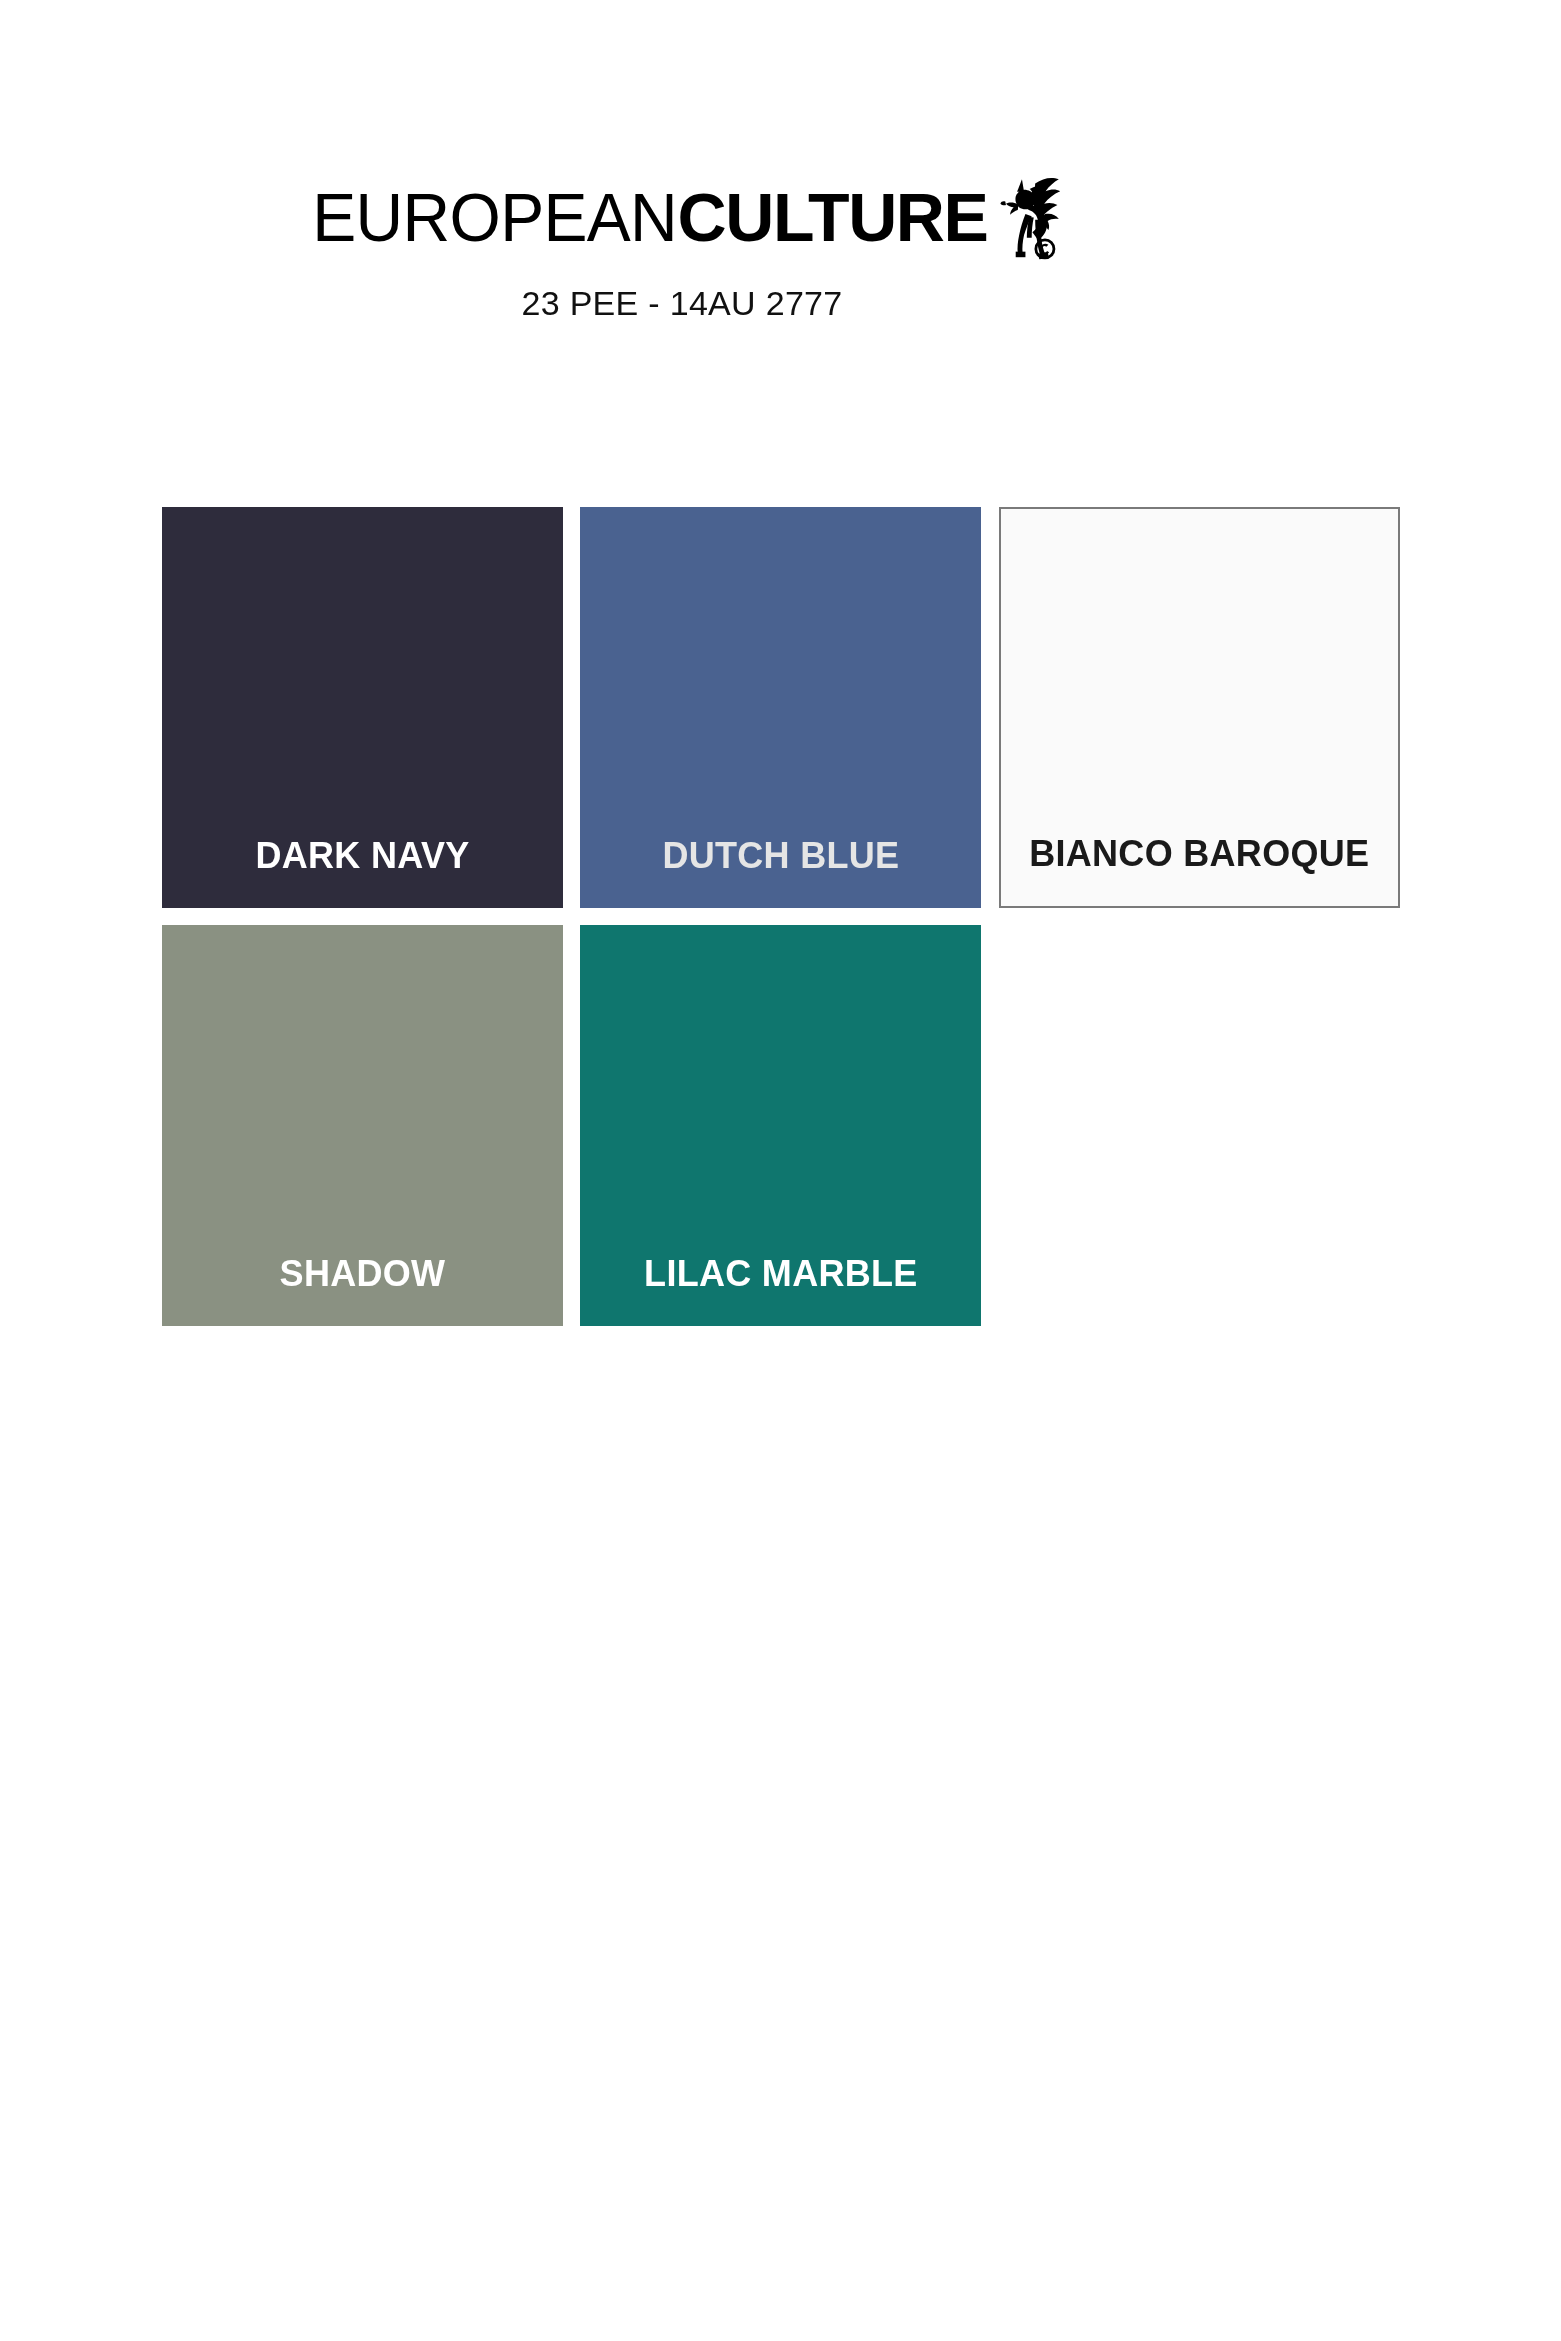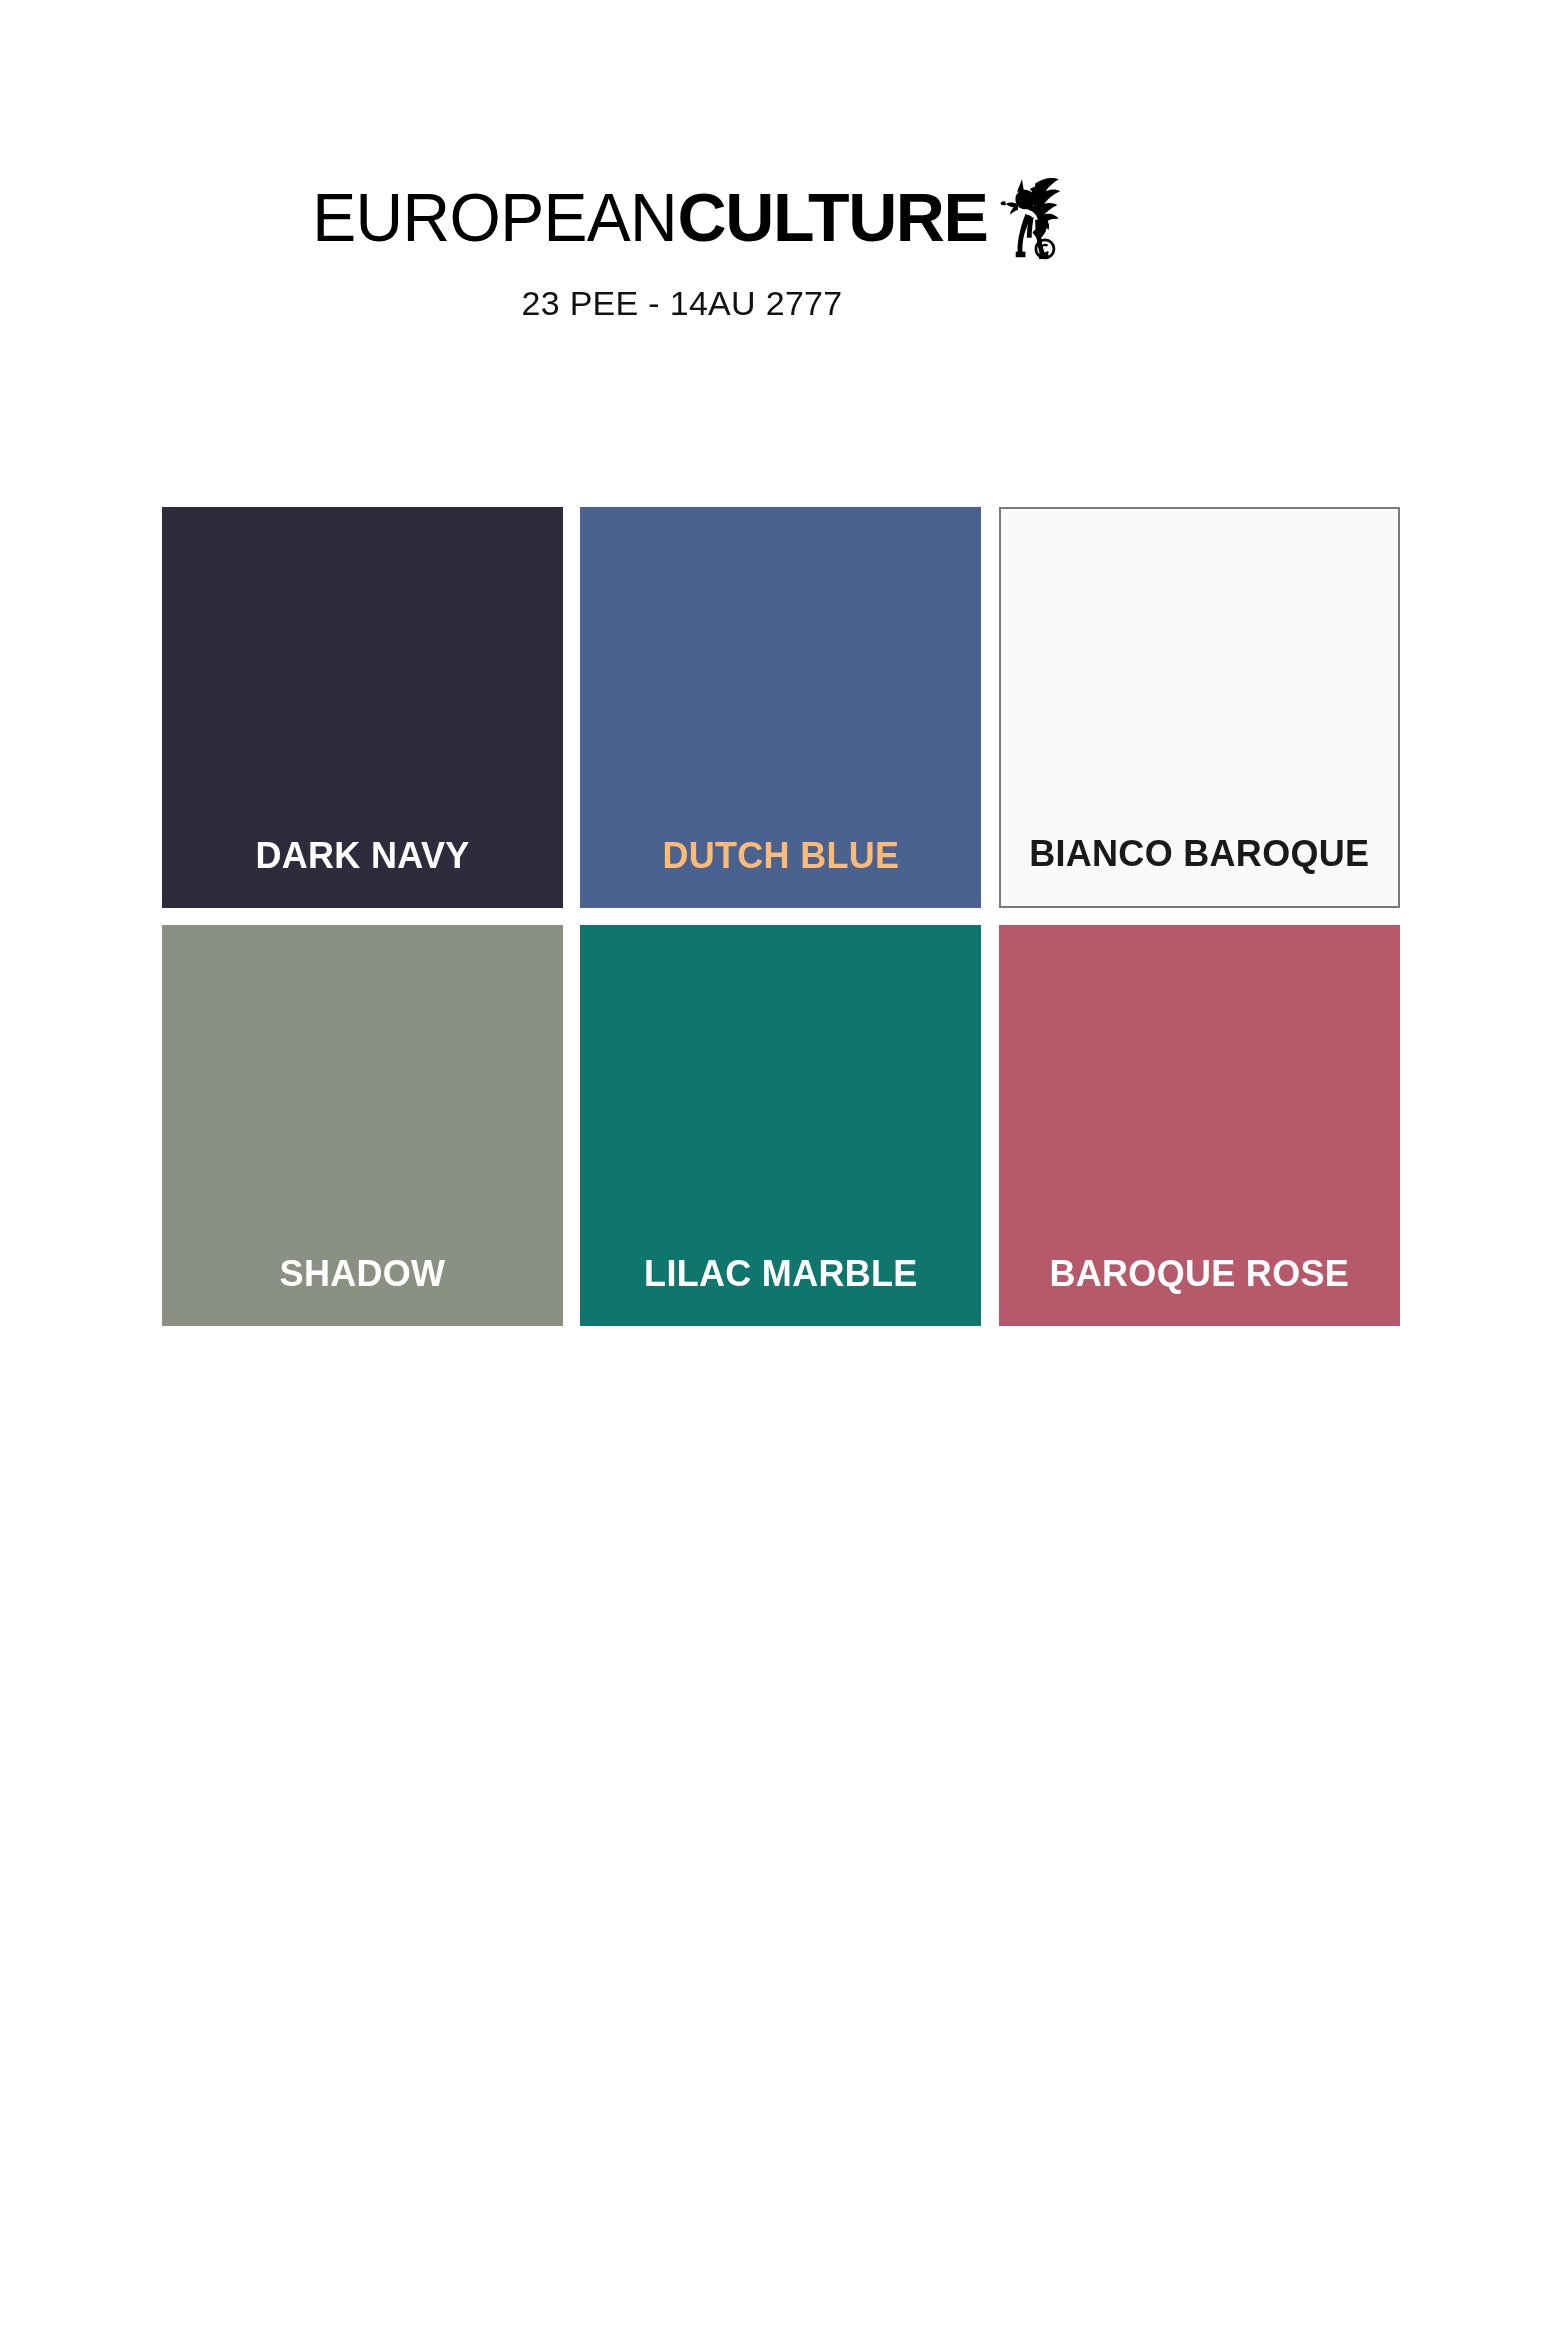--- a/index.html
+++ b/index.html
@@ -152,33 +152,30 @@
   <div class="subtitle">23 PEE - 14AU 2777</div>
 </div>
 
 <div class="swatch-grid">
 
   <div class="swatch" style="background-color: rgb(46, 44, 60);">
     <span class="swatch-label" style="color: rgb(255, 255, 255);">DARK NAVY</span>
   </div>
 
   <div class="swatch" style="background-color: rgb(74, 98, 144);">
-    <span class="swatch-label" style="color: #fdba74; margin-top: 29px;">DUTCH BLUE</span>
+    <span class="swatch-label" style="color: #e5e5e5; margin-top: 29px;">DUTCH BLUE</span>
   </div>
 
   <div class="swatch outlined" style="background-color: rgb(250, 250, 250); border-color: rgb(122, 122, 122);">
     <span class="swatch-label" style="color: rgb(26, 26, 26);">BIANCO BAROQUE</span>
   </div>
 
   <div class="swatch" style="background-color: rgb(138, 145, 130); padding-left: 29px;">
     <span class="swatch-label" style="color: rgb(255, 255, 255);">SHADOW</span>
   </div>
 
   <div class="swatch" style="background-color: #0f766e;">
     <span class="swatch-label" style="color: rgb(255, 255, 255);">LILAC MARBLE</span>
   </div>
 
-  <div class="swatch" style="background-color: rgb(181, 89, 107);">
-    <span class="swatch-label" style="color: rgb(255, 255, 255);">BAROQUE ROSE</span>
-  </div>
 
 </div>
 
 
 </body></html>

